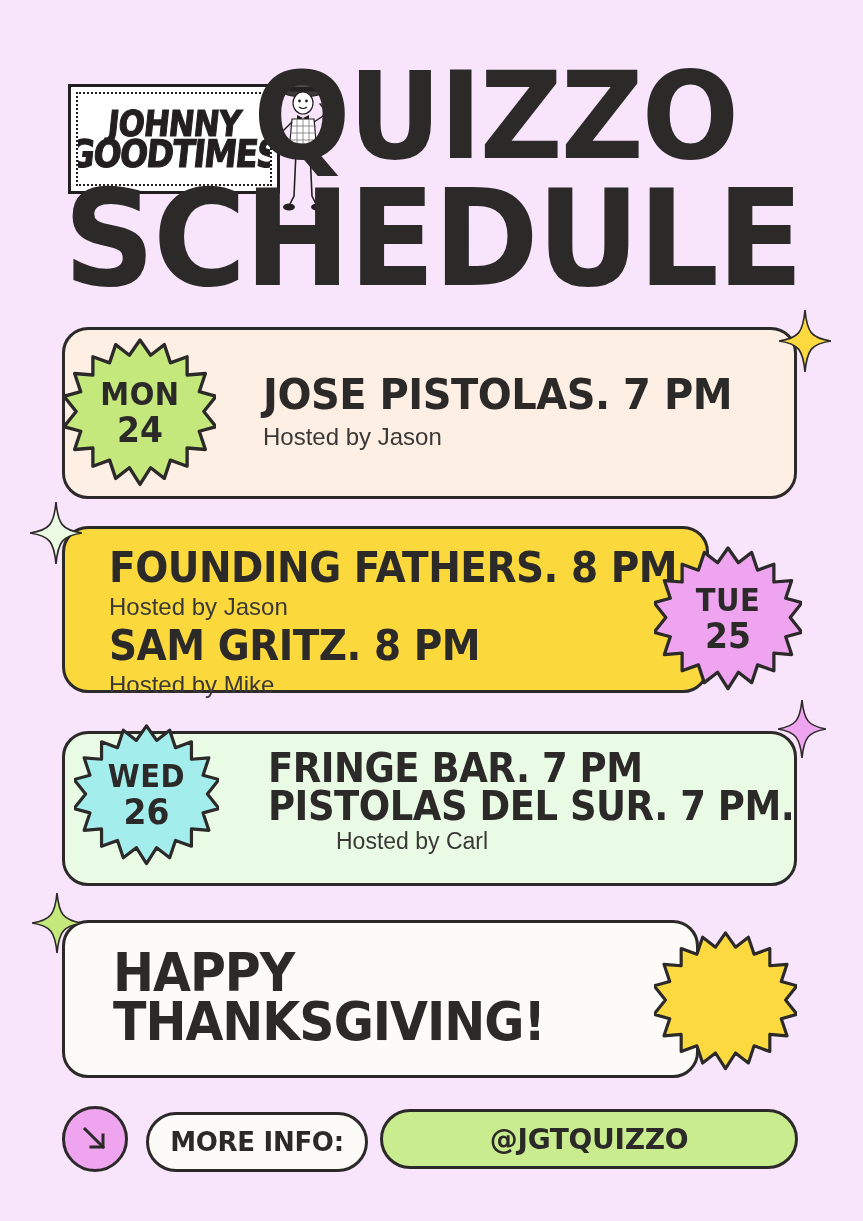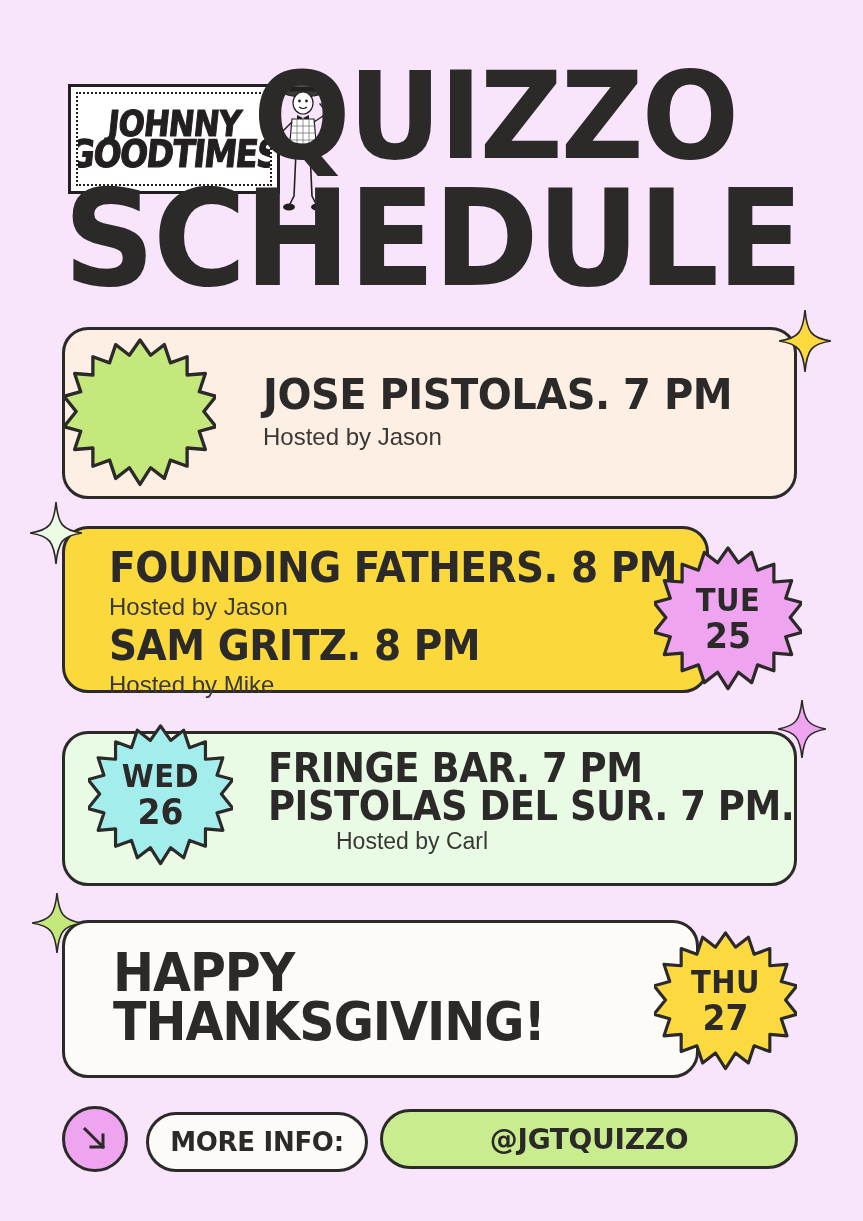--- a/index.html
+++ b/index.html
@@ -192,21 +192,21 @@
     line-height: 0.92;
     z-index: 6;
   }
   .badge svg { position: absolute; inset: 0; width: 100%; height: 100%; }
   .badge-text { position: relative; z-index: 2; text-align: center; }
   .badge-day { font-size: 29px; letter-spacing: 0.5px; transform: scaleY(1.1); }
   .badge-num { font-size: 33px; margin-top: 7px; transform: scaleY(1.1); }
 
   .badge-mon { left: 64px;  top: 337px; width: 152px; height: 152px; }
   .badge-tue { left: 654px; top: 545px; width: 148px; height: 148px; }
-  .badge-wed { left: 88px;  top: 723px; width: 145px; height: 145px; }
+  .badge-wed { left: 74px;  top: 723px; width: 145px; height: 145px; }
   .badge-thu { left: 654px; top: 930px; width: 143px; height: 143px; }
 
   
   .sparkle { position: absolute; z-index: 7; }
 
   .spark-mon { left: 779px; top: 310px; width: 52px; height: 62px; }
   .spark-tue { left: 30px;  top: 502px; width: 52px; height: 62px; }
   .spark-wed { left: 778px; top: 700px; width: 48px; height: 58px; }
   .spark-thu { left: 32px;  top: 893px; width: 50px; height: 60px; }
 
@@ -307,20 +307,24 @@
       <div class="mon-text">
         <div class="ev-title">JOSE PISTOLAS. 7 PM</div>
         <div class="ev-host">Hosted by Jason</div>
       </div>
     </div>
   </div>
   <div class="badge badge-mon">
     <svg viewBox="0 0 100 100" preserveAspectRatio="none">
       <polygon fill="#C5E87C" stroke="#2B2A29" stroke-width="2.2" stroke-linejoin="round" points="50,2 57,12 66,5 70,17 81,13 81,25 93,24 89,36 100,39 92,49 100,59 89,62 93,74 81,73 81,85 70,81 66,93 57,86 50,97 43,86 34,93 30,81 19,85 19,73 7,74 11,62 0,59 8,49 0,39 11,36 7,24 19,25 19,13 30,17 34,5 43,12"></polygon>
     </svg>
+    <div class="badge-text">
+      <div class="badge-day">MON</div>
+      <div class="badge-num">24</div>
+    </div>
   </div>
   <div class="sparkle spark-mon">
     <svg viewBox="0 0 52 62" width="52" height="62">
       <path d="M26 0 C28 22 32 28 52 31 C32 34 28 40 26 62 C24 40 20 34 0 31 C20 28 24 22 26 0 Z" fill="#FCD93F" stroke="#2B2A29" stroke-width="1.6" stroke-linejoin="round"></path>
     </svg>
   </div>
 
   <div class="card card-tue">
     <div class="card-body">
       <div class="tue-text">
@@ -375,24 +379,20 @@
       <div class="thu-text">
         <div class="ev-title">HAPPY</div>
         <div class="ev-title">THANKSGIVING!</div>
       </div>
     </div>
   </div>
   <div class="badge badge-thu">
     <svg viewBox="0 0 100 100" preserveAspectRatio="none">
       <polygon fill="#FCD93F" stroke="#2B2A29" stroke-width="2.2" stroke-linejoin="round" points="50,2 57,12 66,5 70,17 81,13 81,25 93,24 89,36 100,39 92,49 100,59 89,62 93,74 81,73 81,85 70,81 66,93 57,86 50,97 43,86 34,93 30,81 19,85 19,73 7,74 11,62 0,59 8,49 0,39 11,36 7,24 19,25 19,13 30,17 34,5 43,12"></polygon>
     </svg>
-    <div class="badge-text">
-      <div class="badge-day">THU</div>
-      <div class="badge-num">27</div>
-    </div>
   </div>
   <div class="sparkle spark-thu">
     <svg viewBox="0 0 50 60" width="50" height="60">
       <path d="M25 0 C27 21 31 27 50 30 C31 33 27 39 25 60 C23 39 19 33 0 30 C19 27 23 21 25 0 Z" fill="#C5E87C" stroke="#2B2A29" stroke-width="1.6" stroke-linejoin="round"></path>
     </svg>
   </div>
 
   <div class="footer">
     <div class="arrow-circle">
       <svg viewBox="0 0 34 34" width="34" height="34">

